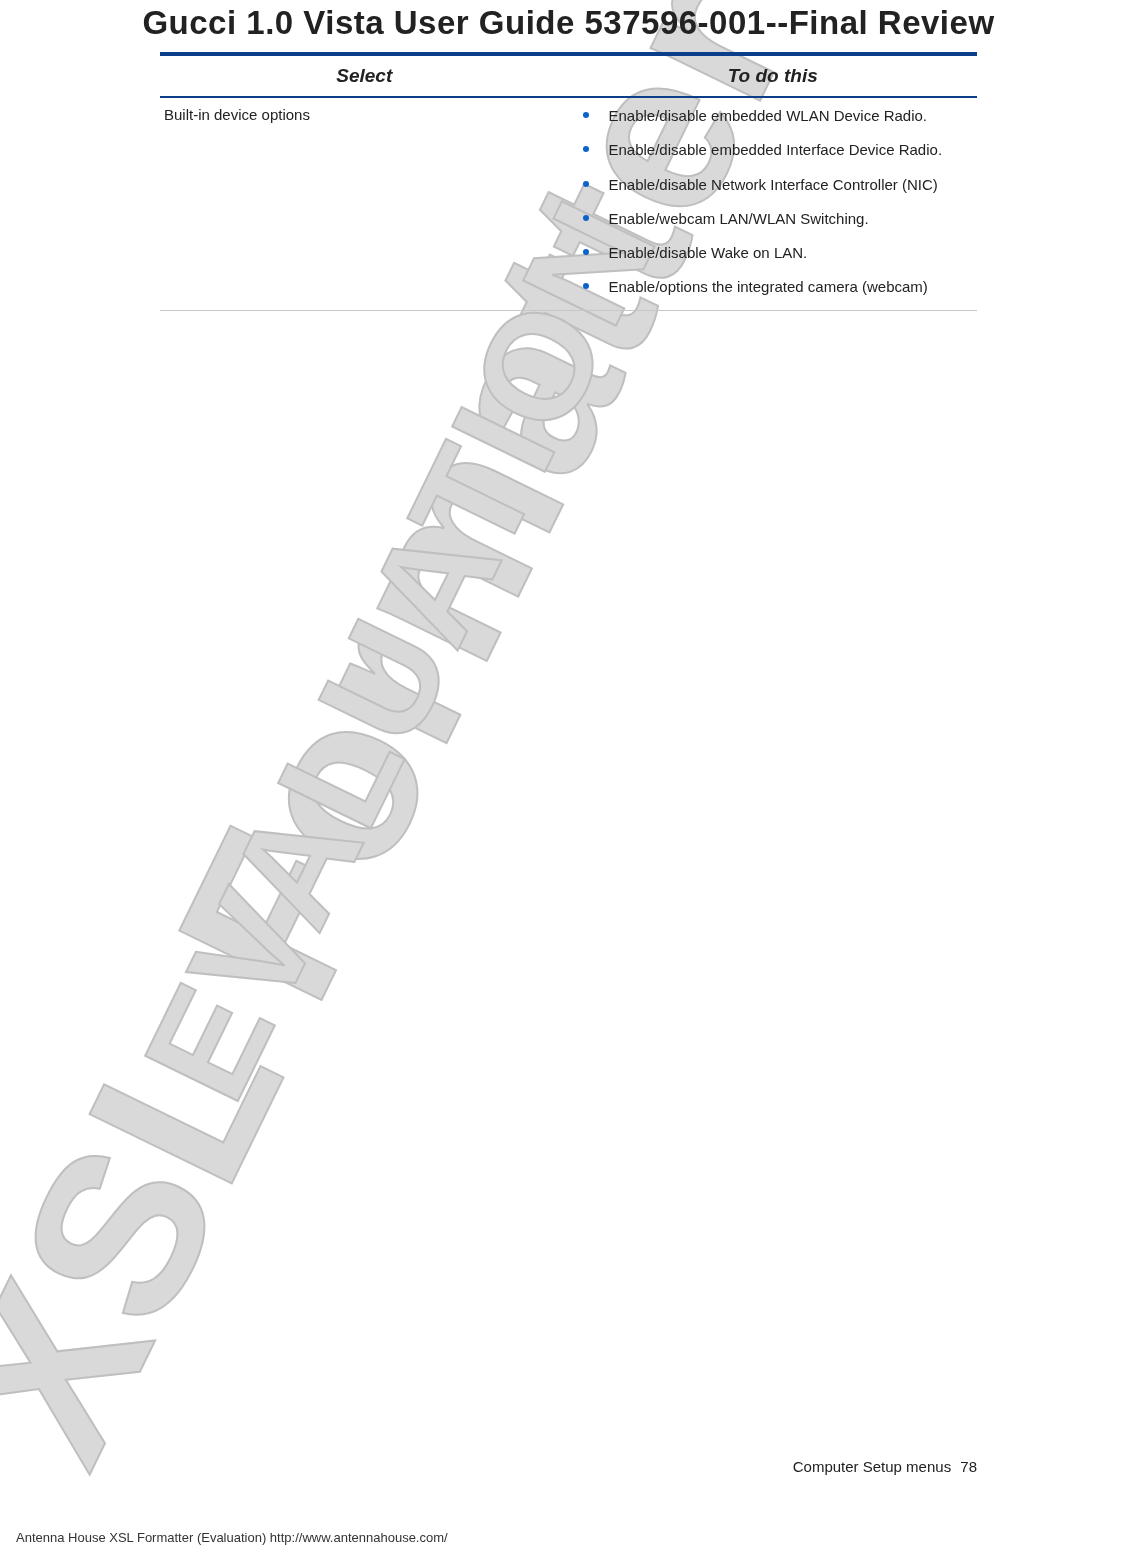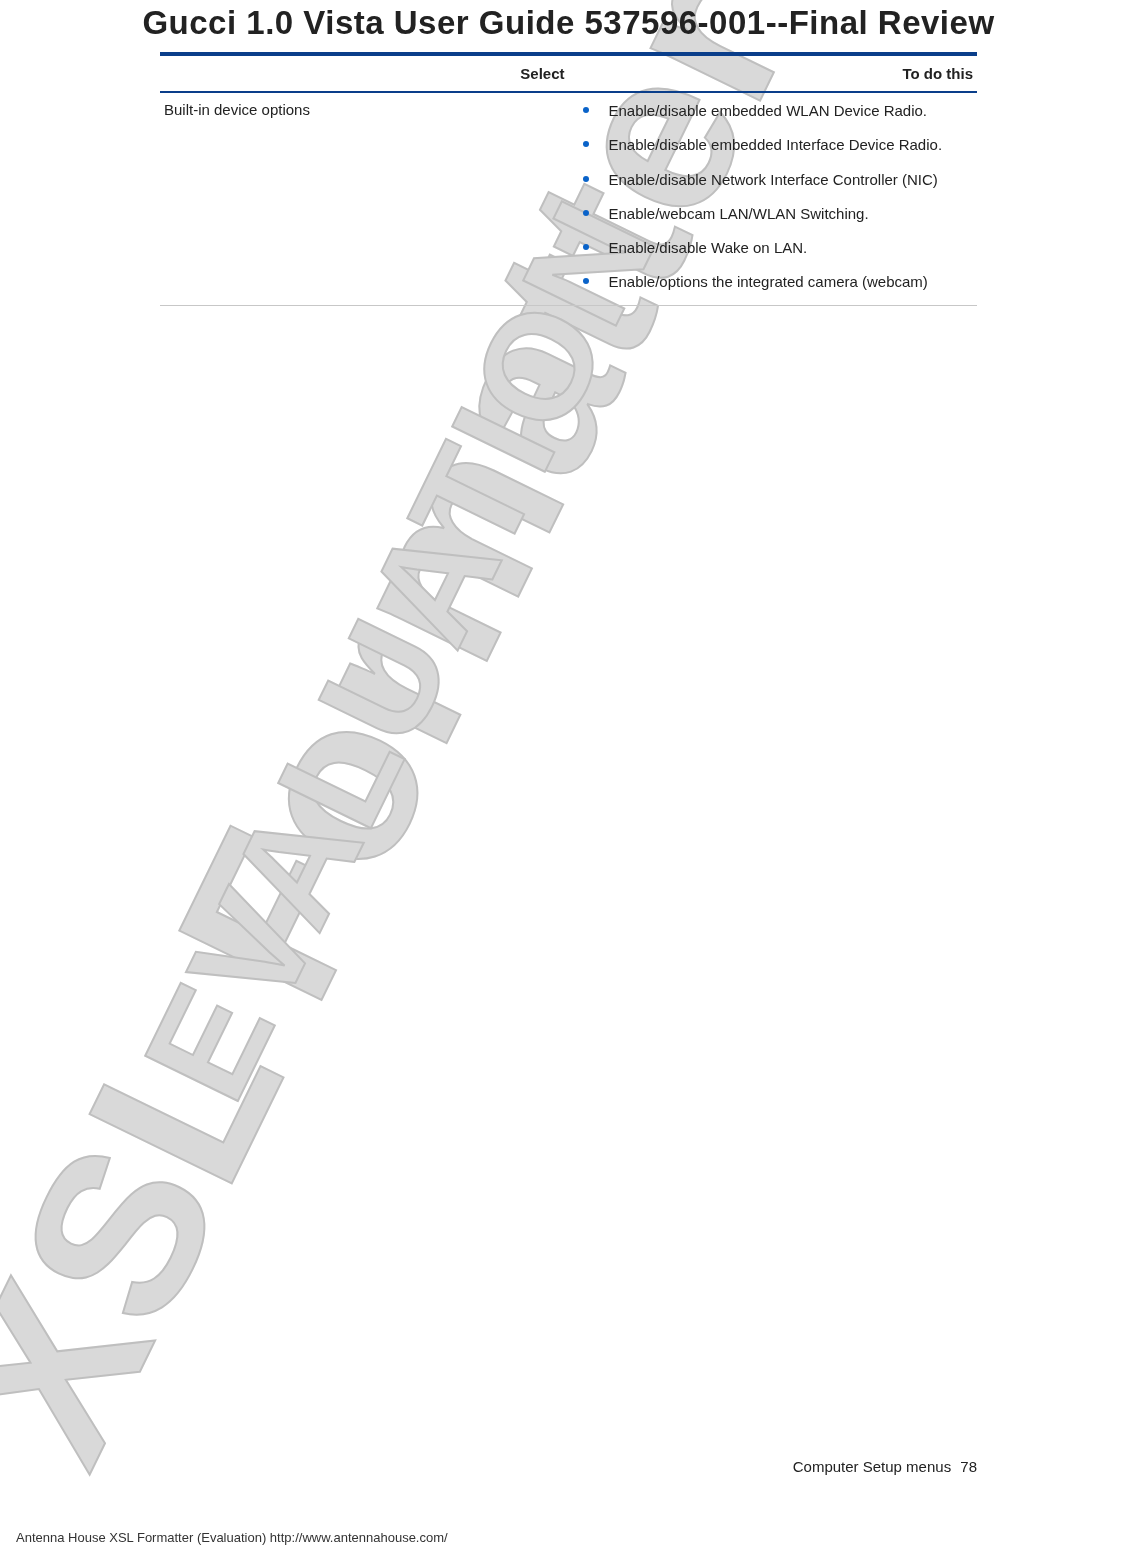--- a/index.html
+++ b/index.html
@@ -68,25 +68,26 @@
 
   table.options {
     width: 100%;
     border-collapse: collapse;
   }
   table.options thead tr {
     border-top: 4px solid #0a3e8a;
     border-bottom: 2px solid #0a3e8a;
   }
   table.options th {
-    text-align: right;
+    text-align: center;
     font-weight: 700;
-    font-size: 15px;
+    font-size: 19px;
     padding: 9px 4px;
     vertical-align: middle;
+    font-style: italic;
   }
   table.options th.col-select { width: 50%; }
   table.options th.col-todo { width: 50%; }
 
   table.options tbody tr { border-bottom: 1px solid #c7c7c7; }
   table.options tbody tr.lastrow { border-bottom: 4px solid #0a3e8a; }
 
   table.options td {
     vertical-align: top;
     padding: 8px 4px 6px 4px;

